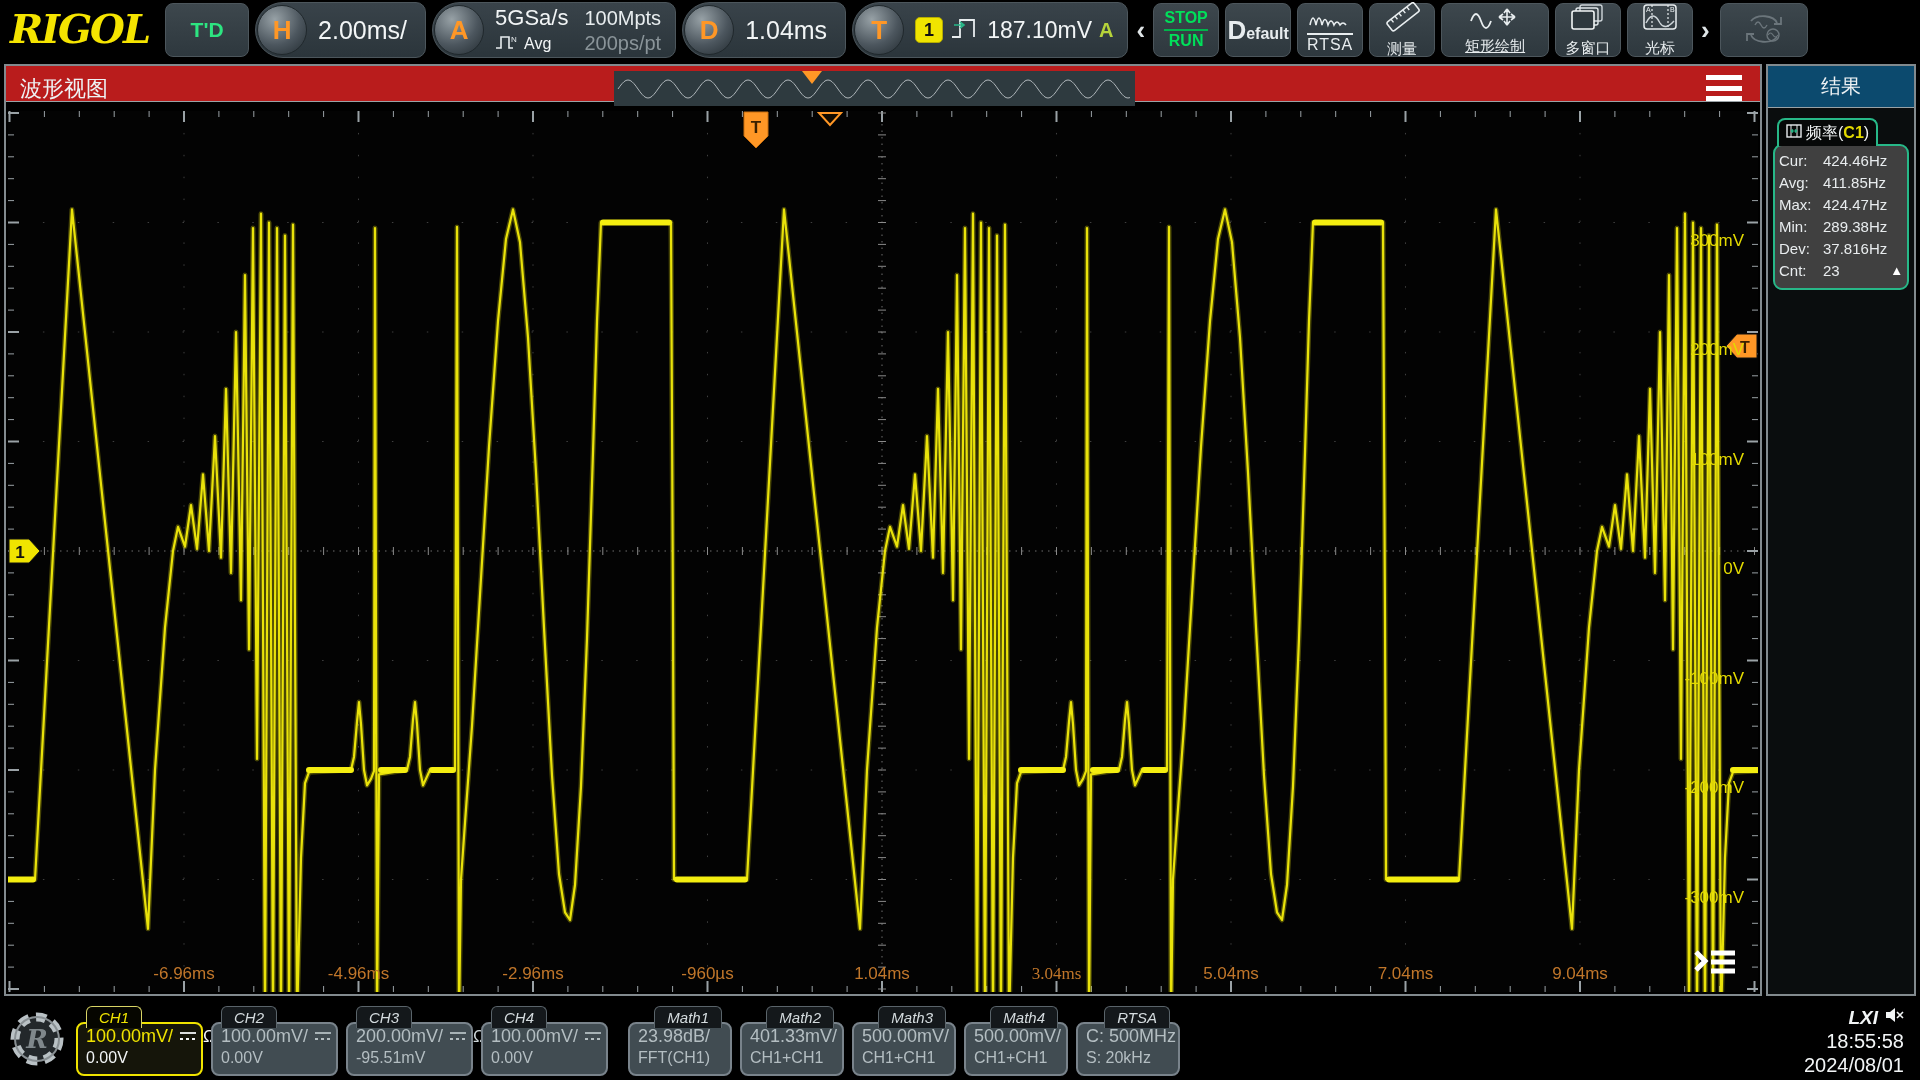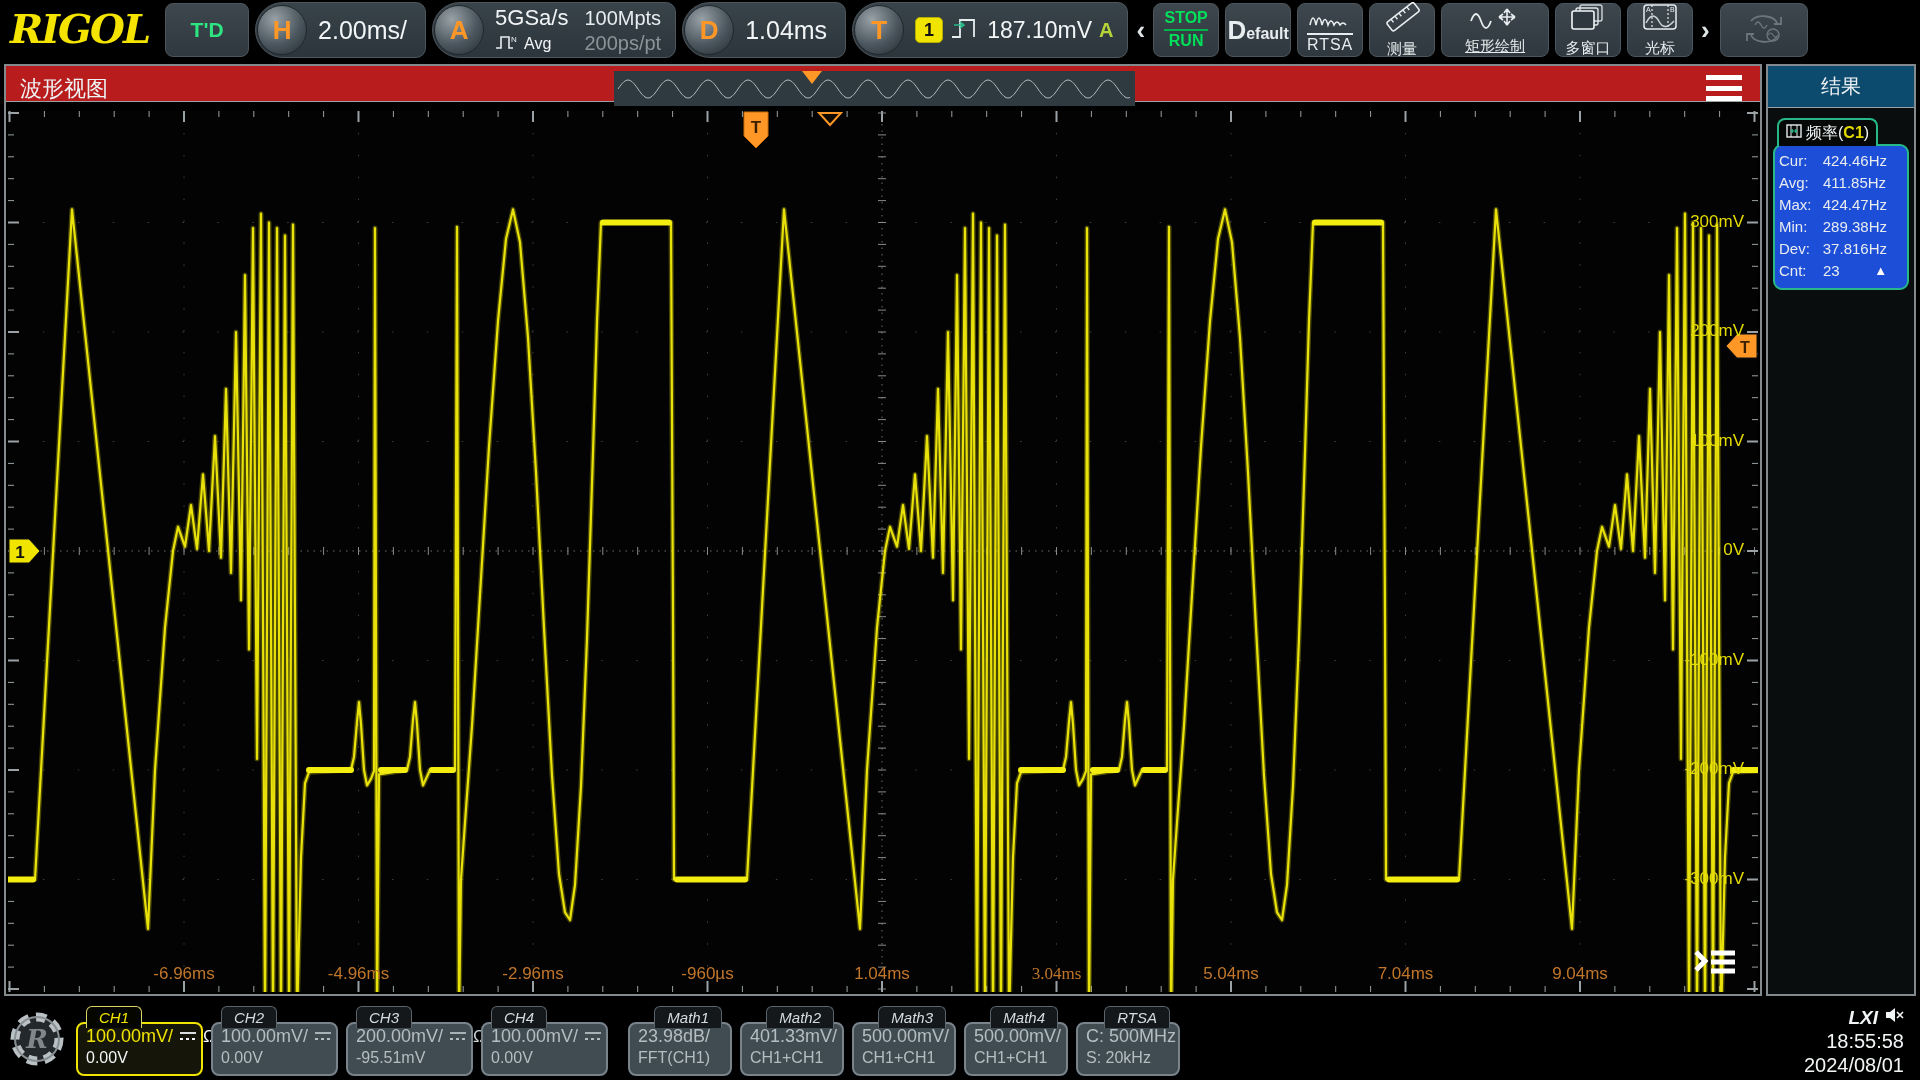--- a/index.html
+++ b/index.html
@@ -53,36 +53,36 @@
   #ribbon { position:absolute; left:608px; top:5px; width:521px; height:35px; background:#2e3a3f; }
   #ribbon svg { position:absolute; left:0; top:0; }
   #ribbon-pos { position:absolute; left:188px; top:0; width:0; height:0;
                 border-left:10px solid transparent; border-right:10px solid transparent;
                 border-top:13px solid #ff9726; }
   #wave-menu { position:absolute; right:18px; top:9px; width:36px; height:26px; display:flex;
                flex-direction:column; justify-content:space-between; }
   #wave-menu div { height:5px; background:#fff; }
   #graticule { position:absolute; left:2px; top:45px; width:1750px; height:881px; background:#030303; }
   #grid-svg { position:absolute; left:0; top:0; }
-  .axis-label { position:absolute; font-size:17px; transform:translateX(-50%); }
+  .axis-label { position:absolute; font-size:17px; transform:translateX(-50%);margin-top:19px; }
   .t-label { color:#c0762a; bottom:8px; }
   .v-label { color:#e3da00; right:14px; transform:none; text-align:right; }
   #trig-time-flag { position:absolute; top:0; }
   #trig-pos-tri { position:absolute; top:0; }
   #ch1-marker { position:absolute; left:0; }
   #trig-lvl-marker { position:absolute; right:0; }
   #grat-menu { position:absolute; right:20px; bottom:10px; }
 
   
   #results-panel { position:absolute; left:1766px; top:64px; width:150px; height:932px;
                    border:2px solid #828a8e; background:#0a0d0e; }
   #results-header { height:42px; background:#0c4a6e; display:flex; align-items:center; justify-content:center;
                     font-size:20px; color:#eef2f4; border-bottom:1px solid #9aa2a6;}
   #meas-card { position:relative; margin:36px 5px 0 5px; border:2px solid #27b888; border-radius:9px;
-               background:#1d4ed8; padding:4px 20px 6px 4px; }
+               background:#404040; padding:4px 4px 6px 4px; }
   #meas-tab { position:absolute; left:2px; top:-28px; height:28px; border:2px solid #27b888; border-bottom:none;
               border-radius:8px 8px 0 0; background:#060808; display:flex; align-items:center; gap:4px;
               padding:0 7px; }
   #meas-tab .mname { color:#f2f5f6; font-size:16px; }
   #meas-tab .msrc { color:#e3da00; font-size:16px; font-weight:bold;}
   .meas-row { display:flex; font-size:15px; color:#e8ecee; line-height:22px; }
   .meas-row .k { width:44px; }
   .meas-row .v { flex:1; }
   .meas-row .tri { color:#fff; font-size:13px; }
 

